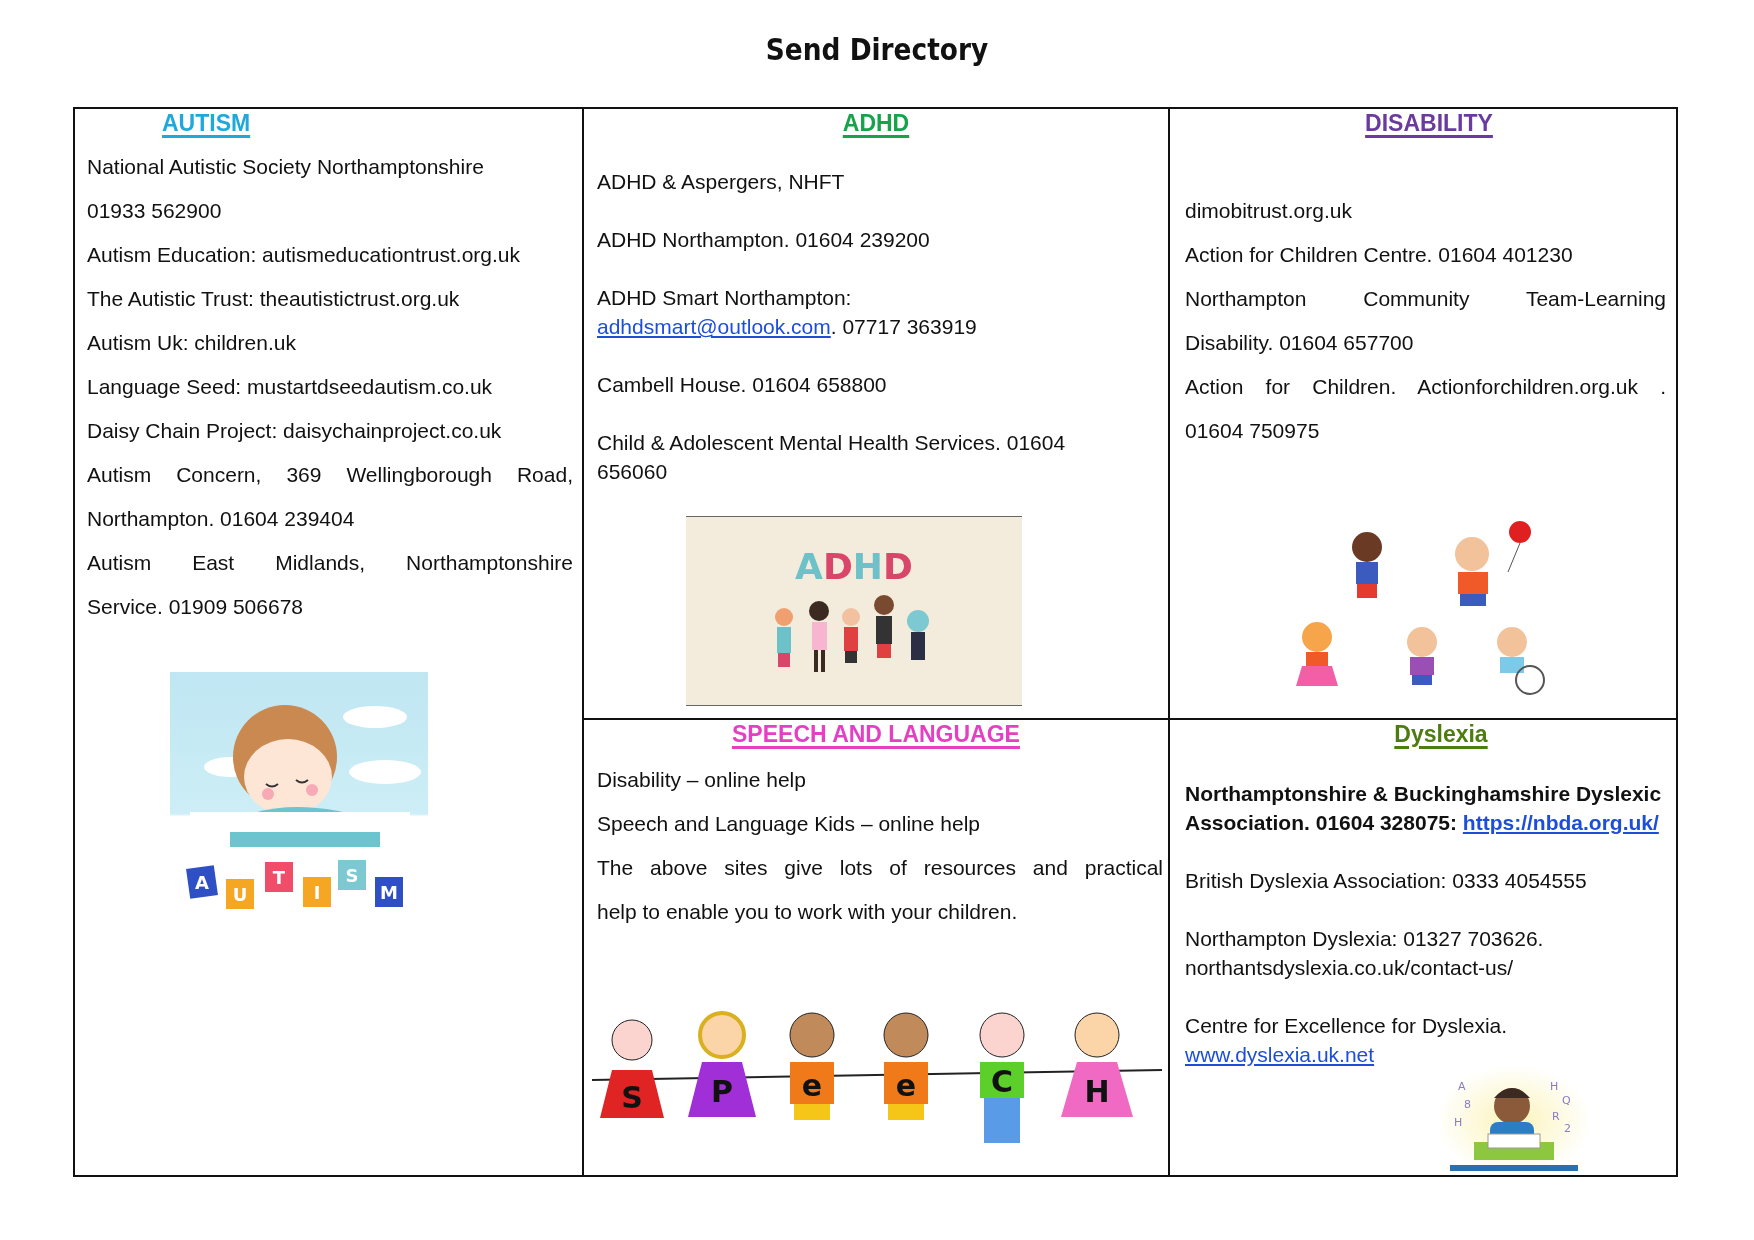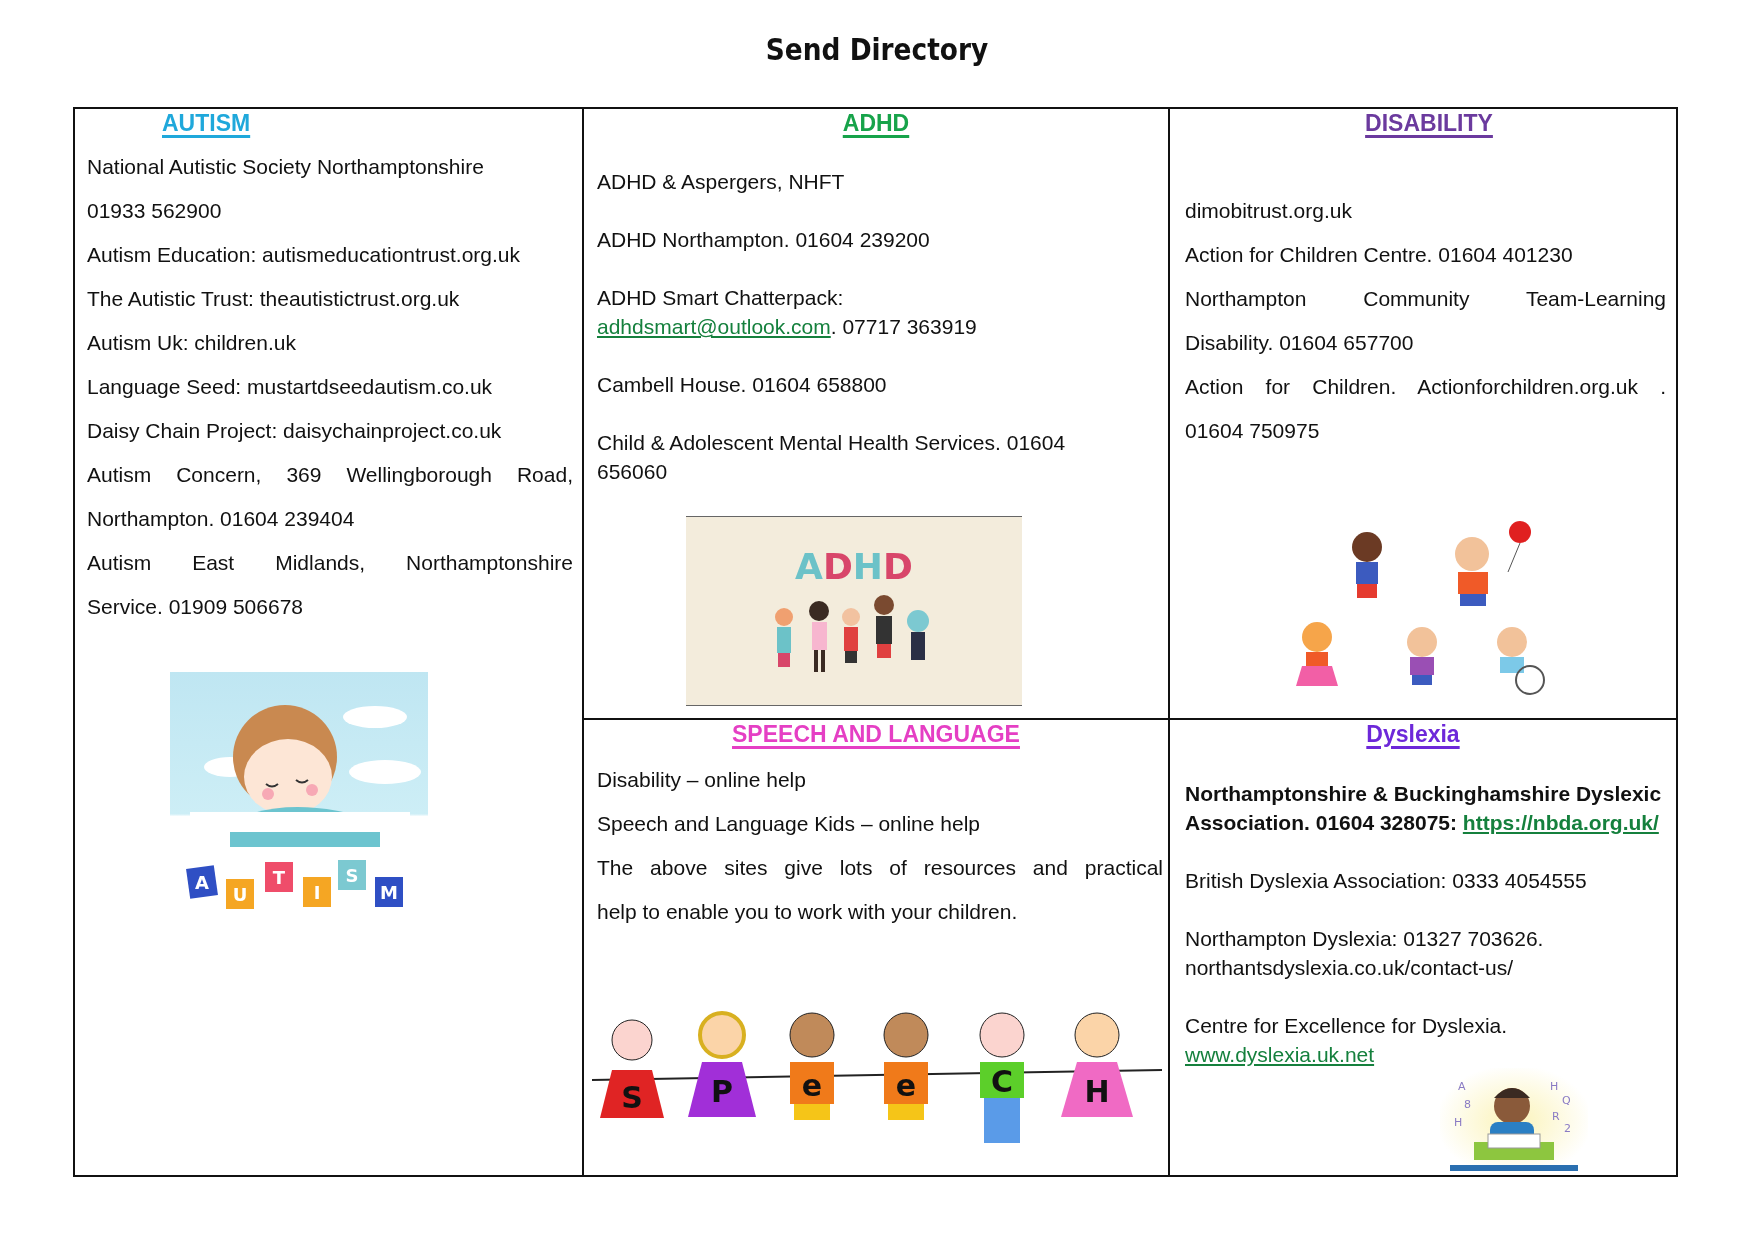--- a/index.html
+++ b/index.html
@@ -12,21 +12,21 @@
   }
   .cell { position: absolute; border: 2px solid #111; background: #fff; }
   .heading {
     position: absolute; font-weight: bold; font-size: 23px; text-decoration: underline;
     text-underline-offset: 4px; text-decoration-thickness: 3px; white-space: nowrap;
   }
   .lines { position: absolute; font-size: 21px; line-height: 44px; }
   .lines .ln { white-space: nowrap; }
   .justify { text-align: justify; text-align-last: justify; }
   .para { position: absolute; font-size: 21px; line-height: 29px; }
-  .link { color: #15803d; text-decoration: underline; }
+  .link { color: #1d4ed8; text-decoration: underline; }
   .img { position: absolute; overflow: hidden; }
   .center { text-align: center; }
 </style>
 </head>
 <body>
 
 <div class="title">Send Directory</div>
 
 <div class="cell" style="left:73px; top:107px; width:511px; height:1070px;"></div>
 <div class="heading" style="left:162px; top:110px; color:#1fa8db;">AUTISM</div>
@@ -69,21 +69,21 @@
     <text x="219" y="227" font-family="DejaVu Sans, sans-serif" font-size="18" font-weight="bold" fill="#fff" text-anchor="middle">M</text>
   </svg>
 </div>
 
 <div class="cell" style="left:582px; top:107px; width:588px; height:613px;"></div>
 <div class="heading center" style="left:582px; width:588px; top:110px; color:#17a34a;">ADHD</div>
 <div class="para" style="left:597px; top:167px; width:560px;">
   <div style="margin-bottom:29px;">ADHD &amp; Aspergers, NHFT</div>
   <div style="margin-bottom:29px;">ADHD Northampton. 01604 239200</div>
   <div style="margin-bottom:29px;">
-    <div>ADHD Smart Chatterpack:</div>
+    <div>ADHD Smart Northampton:</div>
     <div><a class="link">adhdsmart@outlook.com</a><span>. 07717 363919</span></div>
   </div>
   <div style="margin-bottom:29px;">Cambell House.  01604 658800</div>
   <div style="width:520px; white-space:normal;">Child &amp; Adolescent Mental Health Services. 01604 656060</div>
 </div>
 <div class="img" style="left:686px; top:516px; width:336px; height:190px; background:#f3ecdc; border-top:1px solid #666; border-bottom:1px solid #666;">
   <svg width="336" height="190" viewBox="0 0 336 190">
     <text x="168" y="62" font-family="DejaVu Sans, sans-serif" font-size="36" font-weight="bold" text-anchor="middle"><tspan fill="#6cc2c8">A</tspan><tspan fill="#d8466a">D</tspan><tspan fill="#6cc2c8">H</tspan><tspan fill="#d8466a">D</tspan></text>
     <g>
       <circle cx="98" cy="100" r="9" fill="#f0a070"></circle>
@@ -168,21 +168,21 @@
         <rect x="392" y="108" width="36" height="45" fill="#5a9be8"></rect>
         <text x="410" y="102">C</text>
       <circle cx="505" cy="45" r="22" fill="#fbd4a8" stroke="#222"></circle>
         <path d="M485 72 l40 0 l16 55 l-72 0z" fill="#f06ac4"></path>
         <text x="505" y="112">H</text>
     </g>
   </svg>
 </div>
 
 <div class="cell" style="left:1168px; top:718px; width:510px; height:459px;"></div>
-<div class="heading center" style="left:1152px; width:522px; top:721px; color:#6d28d9;">Dyslexia</div>
+<div class="heading center" style="left:1180px; width:522px; top:721px; color:#4d7c0f;">Dyslexia</div>
 <div class="para" style="left:1185px; top:779px; width:490px;">
   <div style="margin-bottom:29px;font-weight:bold;">
     <div>Northamptonshire &amp; Buckinghamshire Dyslexic</div>
     <div><span>Association. 01604 328075: </span><a class="link">https://nbda.org.uk/</a></div>
   </div>
   <div style="margin-bottom:29px;">British Dyslexia Association: 0333 4054555</div>
   <div style="margin-bottom:29px;">
     <div>Northampton Dyslexia: 01327 703626.</div>
     <div>northantsdyslexia.co.uk/contact-us/</div>
   </div>

